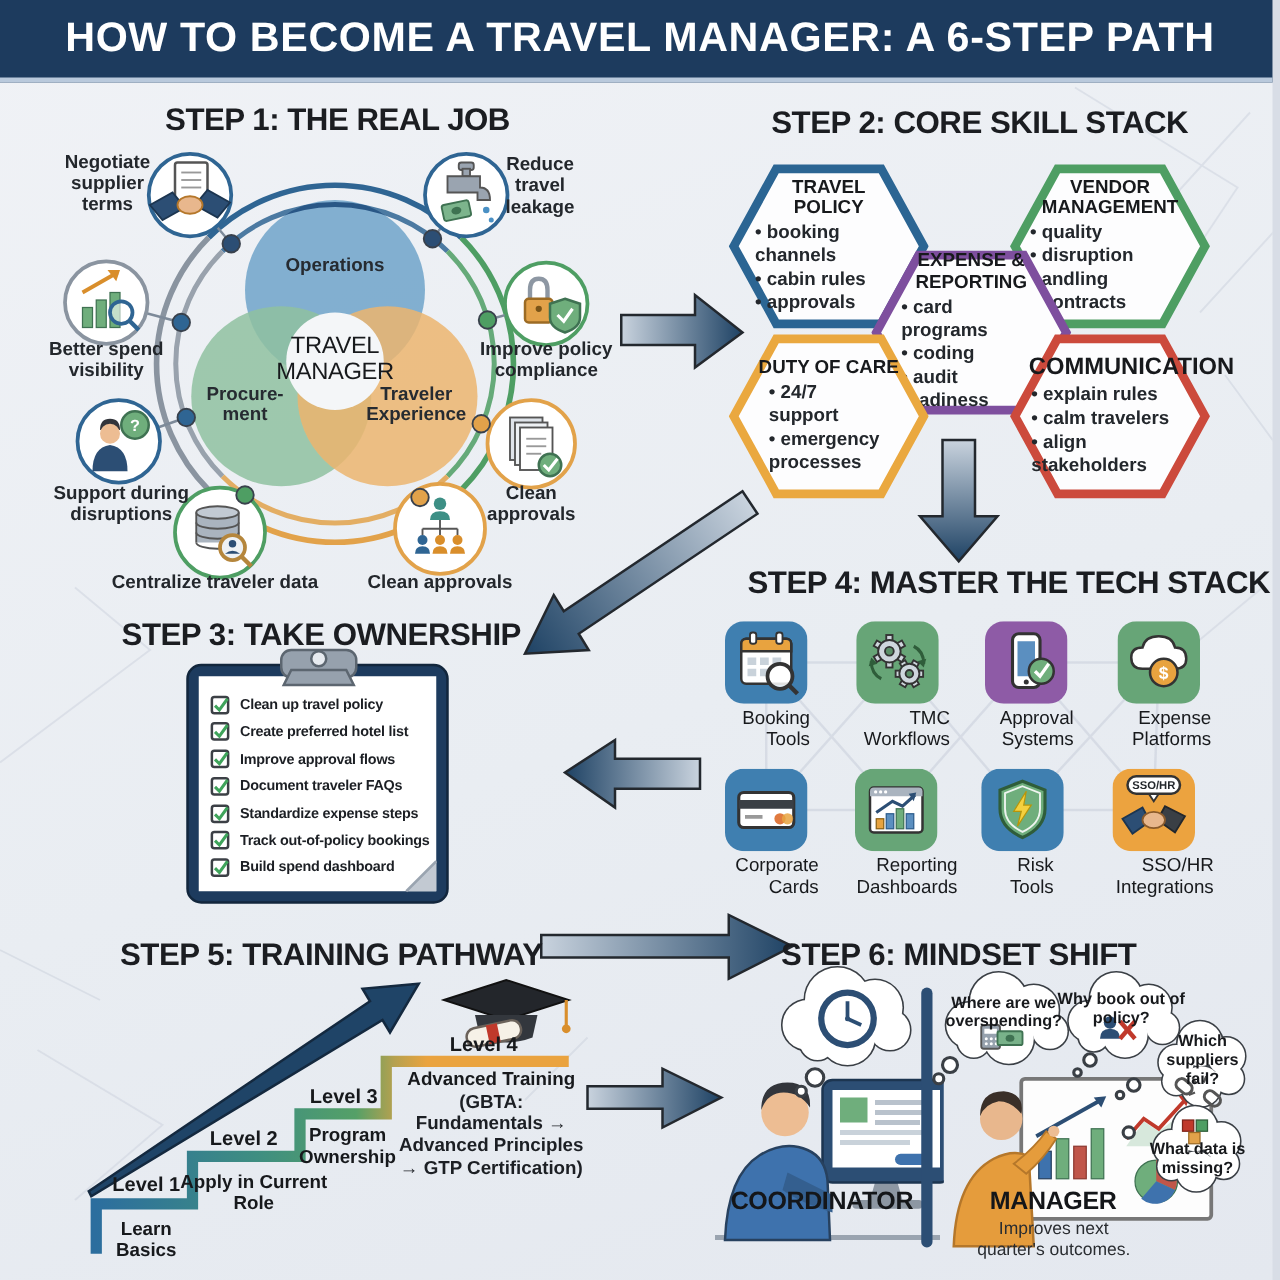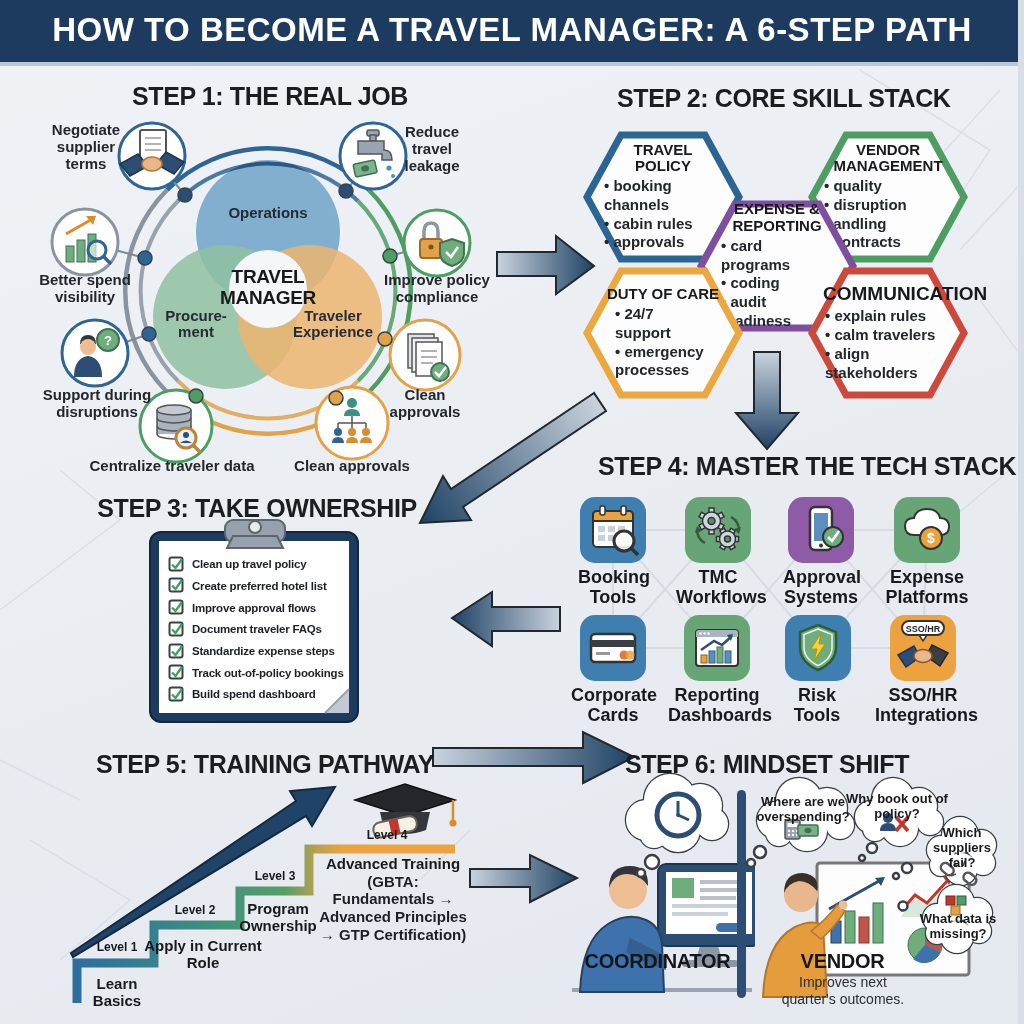--- a/index.html
+++ b/index.html
@@ -4,34 +4,34 @@
 <style>
   html,body{margin:0;padding:0;background:#d8dde6;}
   #canvas{position:relative;width:1018px;height:1024px;overflow:hidden;
     background:linear-gradient(160deg,#f0f2f6 0%,#e9edf2 55%,#e4e8ef 100%);
     font-family:"Liberation Sans","DejaVu Sans",sans-serif;}
   .abs{position:absolute;}
   svg{display:block;}
   .h2{font-size:25px;font-weight:bold;color:#1b1d21;text-align:center;letter-spacing:-0.4px;white-space:nowrap;z-index:5;}
   .lbl{font-weight:bold;color:#23272c;text-align:center;line-height:1.13;font-size:15px;z-index:5;}
   .venn-lbl{font-weight:bold;color:#262b31;text-align:center;line-height:1.08;font-size:15px;z-index:5;}
-  .venn-center{font-weight:bold;color:#17191c;text-align:center;line-height:1.1;font-size:19px;letter-spacing:-0.3px;z-index:5;}
+  .venn-center{font-weight:normal;color:#17191c;text-align:center;line-height:1.1;font-size:19px;letter-spacing:-0.3px;z-index:5;}
   .hex{position:absolute;width:160px;height:140px;z-index:4;}
   .hex-body{position:absolute;left:0;top:0;width:160px;height:140px;display:flex;flex-direction:column;align-items:center;justify-content:center;z-index:5;}
   .hex-title{font-weight:bold;font-size:15px;text-align:center;line-height:1.08;color:#17191c;}
   .hex-bullets{margin:3px 0 0 0;padding:0;list-style:none;}
   .hex-bullets li{font-size:15px;font-weight:bold;line-height:1.25;color:#23272c;text-align:left;}
   .hex-bullets li::before{content:"• ";}
-  .tlabel{font-weight:bold;font-size:18px;line-height:1.12;text-align:center;color:#17191c;z-index:5;}
+  .tlabel{font-weight:normal;font-size:15px;line-height:1.12;text-align:right;color:#17191c;z-index:5;}
   .chk-row{display:flex;align-items:center;gap:7px;margin-bottom:5.2px;height:16.5px;}
   .chk-t{font-size:11.5px;font-weight:bold;letter-spacing:-0.2px;white-space:nowrap;color:#1c1f24;}
   .bubble-t{font-size:13px;font-weight:bold;text-align:center;line-height:1.14;color:#17191c;z-index:6;}
   .desc{font-size:14px;text-align:center;line-height:1.22;color:#2a2d31;z-index:5;}
   .role{font-size:20px;font-weight:bold;text-align:center;letter-spacing:-0.3px;color:#141619;z-index:5;}
-  .lvl{font-size:12px;font-weight:bold;text-align:center;white-space:nowrap;color:#17191c;z-index:5;}
+  .lvl{font-size:16px;font-weight:bold;text-align:center;white-space:nowrap;color:#17191c;z-index:5;}
   .lvl-sub{font-size:15px;font-weight:bold;text-align:center;line-height:1.12;color:#17191c;z-index:5;}
   .lvl-detail{font-size:15px;font-weight:bold;text-align:center;line-height:1.18;color:#1c1f24;}
   #banner{left:0;top:0;width:1024px;height:62px;background:#1d3b5e;border-bottom:4px solid #b9c9dc;z-index:6;}
   #banner h1{margin:0;font-size:33px;font-weight:bold;color:#ffffff;text-align:center;line-height:60px;letter-spacing:0.5px;}
   .cloud-stroke{stroke:#3a3f45;stroke-width:2.5;fill:#ffffff;}
   .cloud-fill{fill:#ffffff;stroke:none;}
   .z2{z-index:2;} .z3{z-index:3;} .z4{z-index:4;} .z5{z-index:5;}
 </style>
 </head>
 <body>
@@ -693,16 +693,16 @@
       <rect x="216" y="131" width="9" height="9" fill="#e2a24a" stroke="#9c6b24" stroke-width="1"></rect>
     </g>
   </svg>
 
   <div class="abs bubble-t" style="left:747px;top:795px;width:112px">Where are we overspending?</div>
   <div class="abs bubble-t" style="left:843px;top:792px;width:108px">Why book out of policy?</div>
   <div class="abs bubble-t" style="left:921px;top:826px;width:82px">Which suppliers fail?</div>
   <div class="abs bubble-t" style="left:910px;top:912px;width:96px">What data is missing?</div>
 
   <div class="abs role" style="left:575px;top:950px;width:165px">COORDINATOR</div>
-  <div class="abs role" style="left:770px;top:950px;width:145px">VENDOR</div>
+  <div class="abs role" style="left:770px;top:950px;width:145px">MANAGER</div>
   <div class="abs desc" style="left:773px;top:974px;width:140px">Improves next quarter's outcomes.</div>
 
 </div>
 
 </body></html>

